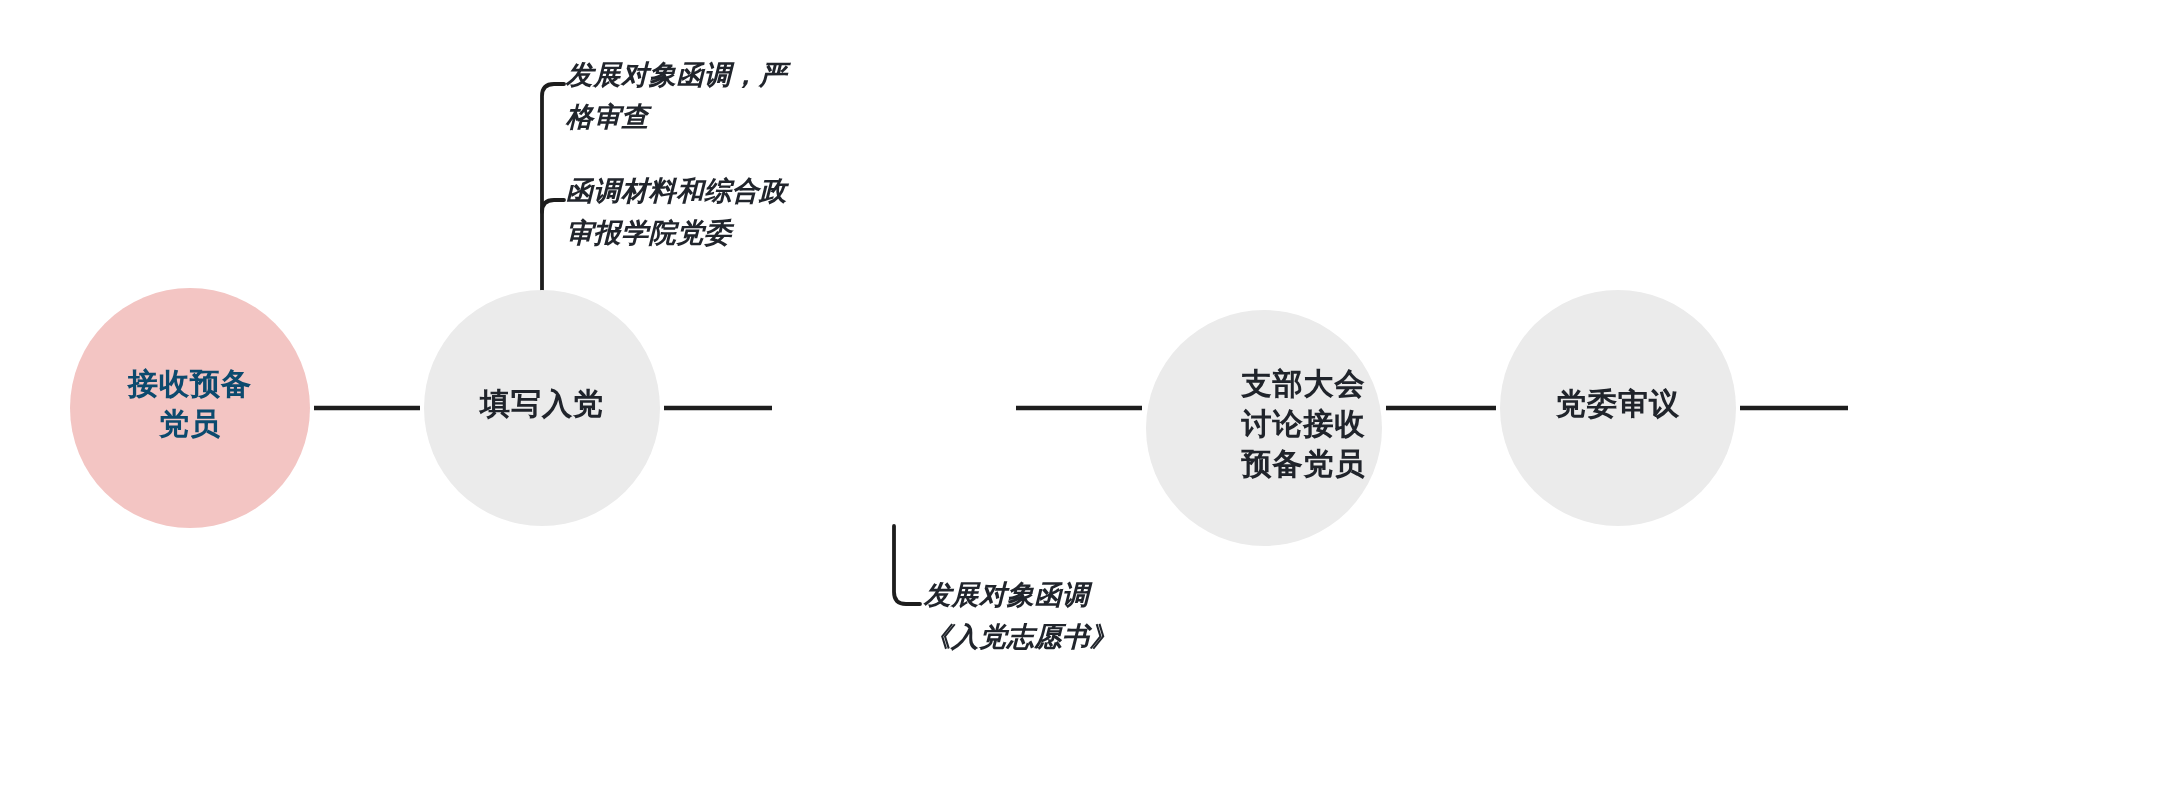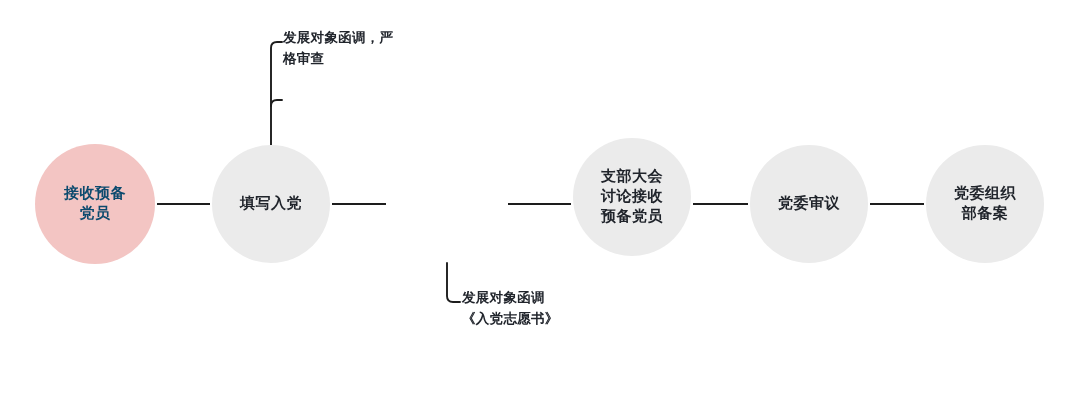--- a/index.html
+++ b/index.html
@@ -53,20 +53,21 @@
     font-size: 15px;
   }
   .annotation {
     position: absolute;
     color: #21252c;
     font-size: 13.5px;
     line-height: 1.55;
     font-weight: bold;
     letter-spacing: 0.3px;
     white-space: pre-line;
+    font-style: italic;
   }
 </style>
 </head>
 <body>
 
 <div id="canvas">
 
   <svg class="layer" viewBox="0 0 1080 401">
     <g stroke="#1d1d1d" stroke-width="2.2" fill="none" stroke-linecap="butt">
       <line x1="157" y1="204" x2="210" y2="204"></line>
@@ -85,35 +86,33 @@
   <div class="node start" style="left:35px; top:144px; width:120px; height:120px;">
     <span class="node-label">接收预备
 党员</span>
   </div>
 
   <div class="node step" style="left:212px; top:145px; width:118px; height:118px;">
     <span class="node-label">填写入党</span>
   </div>
 
 
-  <div class="node step" style="left:573px; top:138px; width:118px; height:118px;">
+  <div class="node step" style="left:573px; top:155px; width:118px; height:118px;text-align:right;">
     <span class="node-label">支部大会
 讨论接收
 预备党员</span>
   </div>
 
   <div class="node step" style="left:750px; top:145px; width:118px; height:118px;">
     <span class="node-label">党委审议</span>
   </div>
 
-  <div class="node step" style="left:926px; top:145px; width:118px; height:118px;">
-    <span class="node-label">党委组织
-部备案</span>
-  </div>
 
   <div class="annotation" style="left:283px; top:28px;">发展对象函调，严
 格审查</div>
 
+  <div class="annotation" style="left:283px; top:86px;">函调材料和综合政
+审报学院党委</div>
 
   <div class="annotation" style="left:462px; top:288px;">发展对象函调
 《入党志愿书》</div>
 
 </div>
 
 </body></html>

